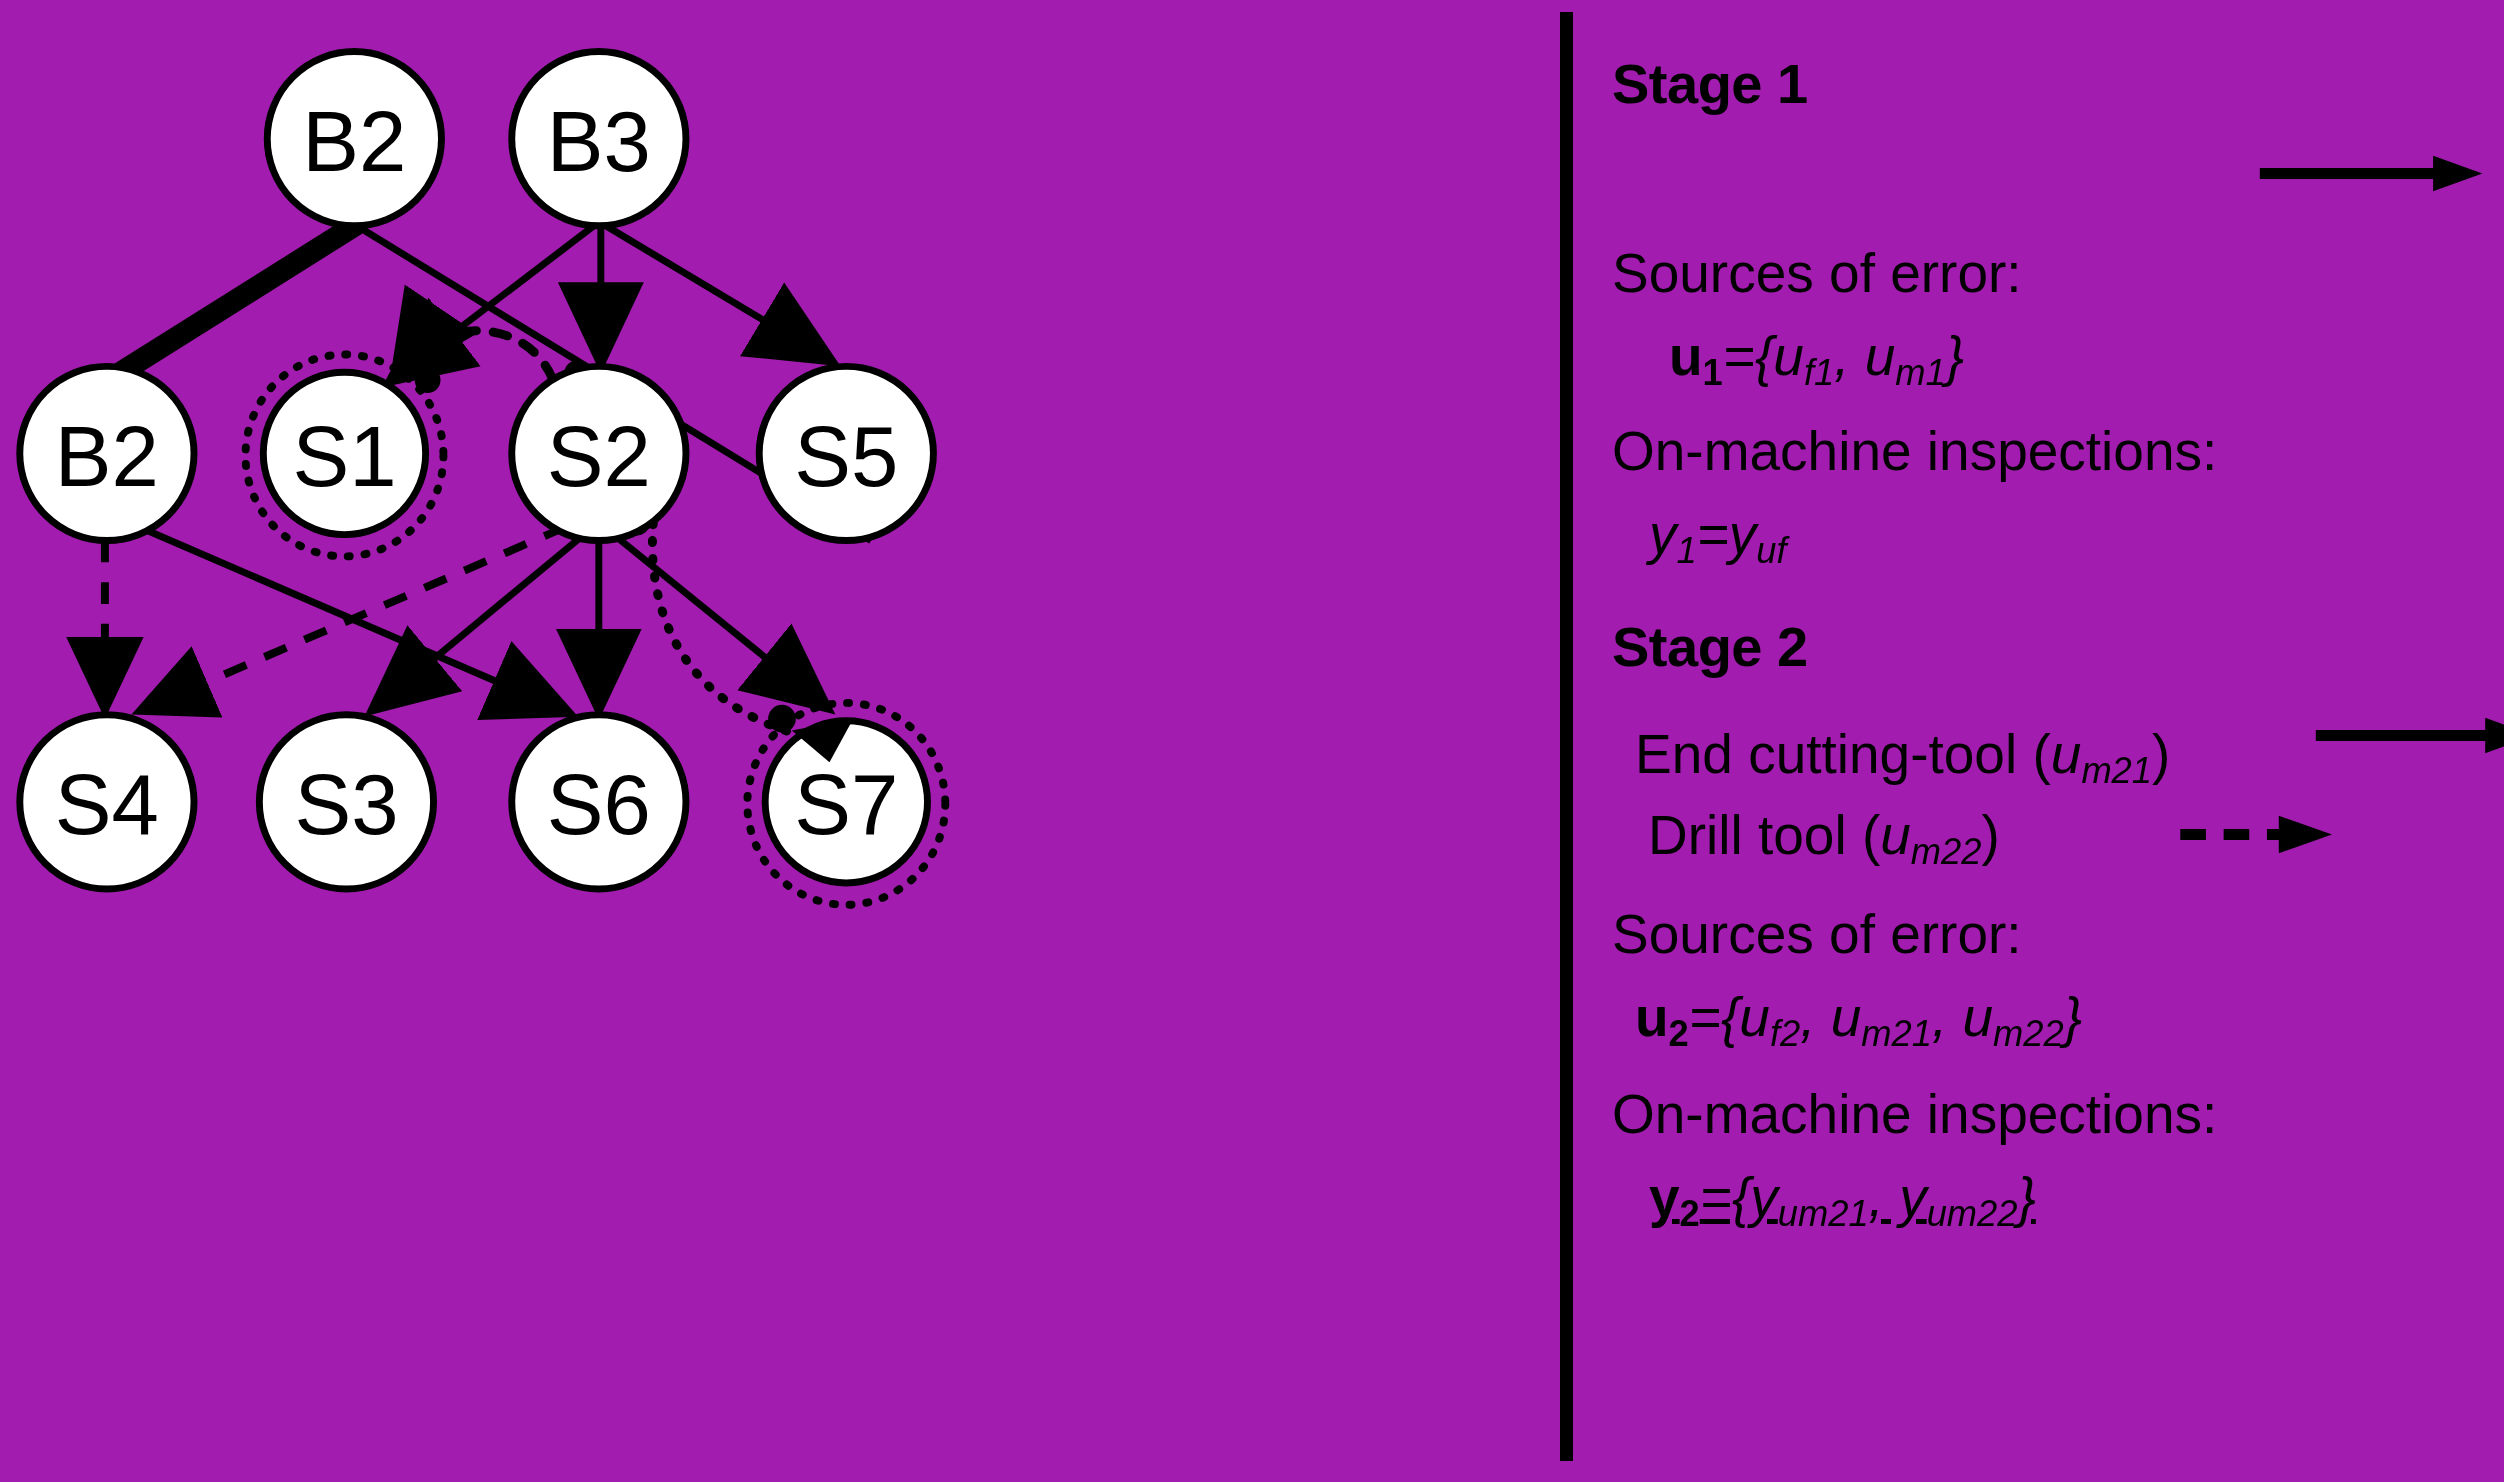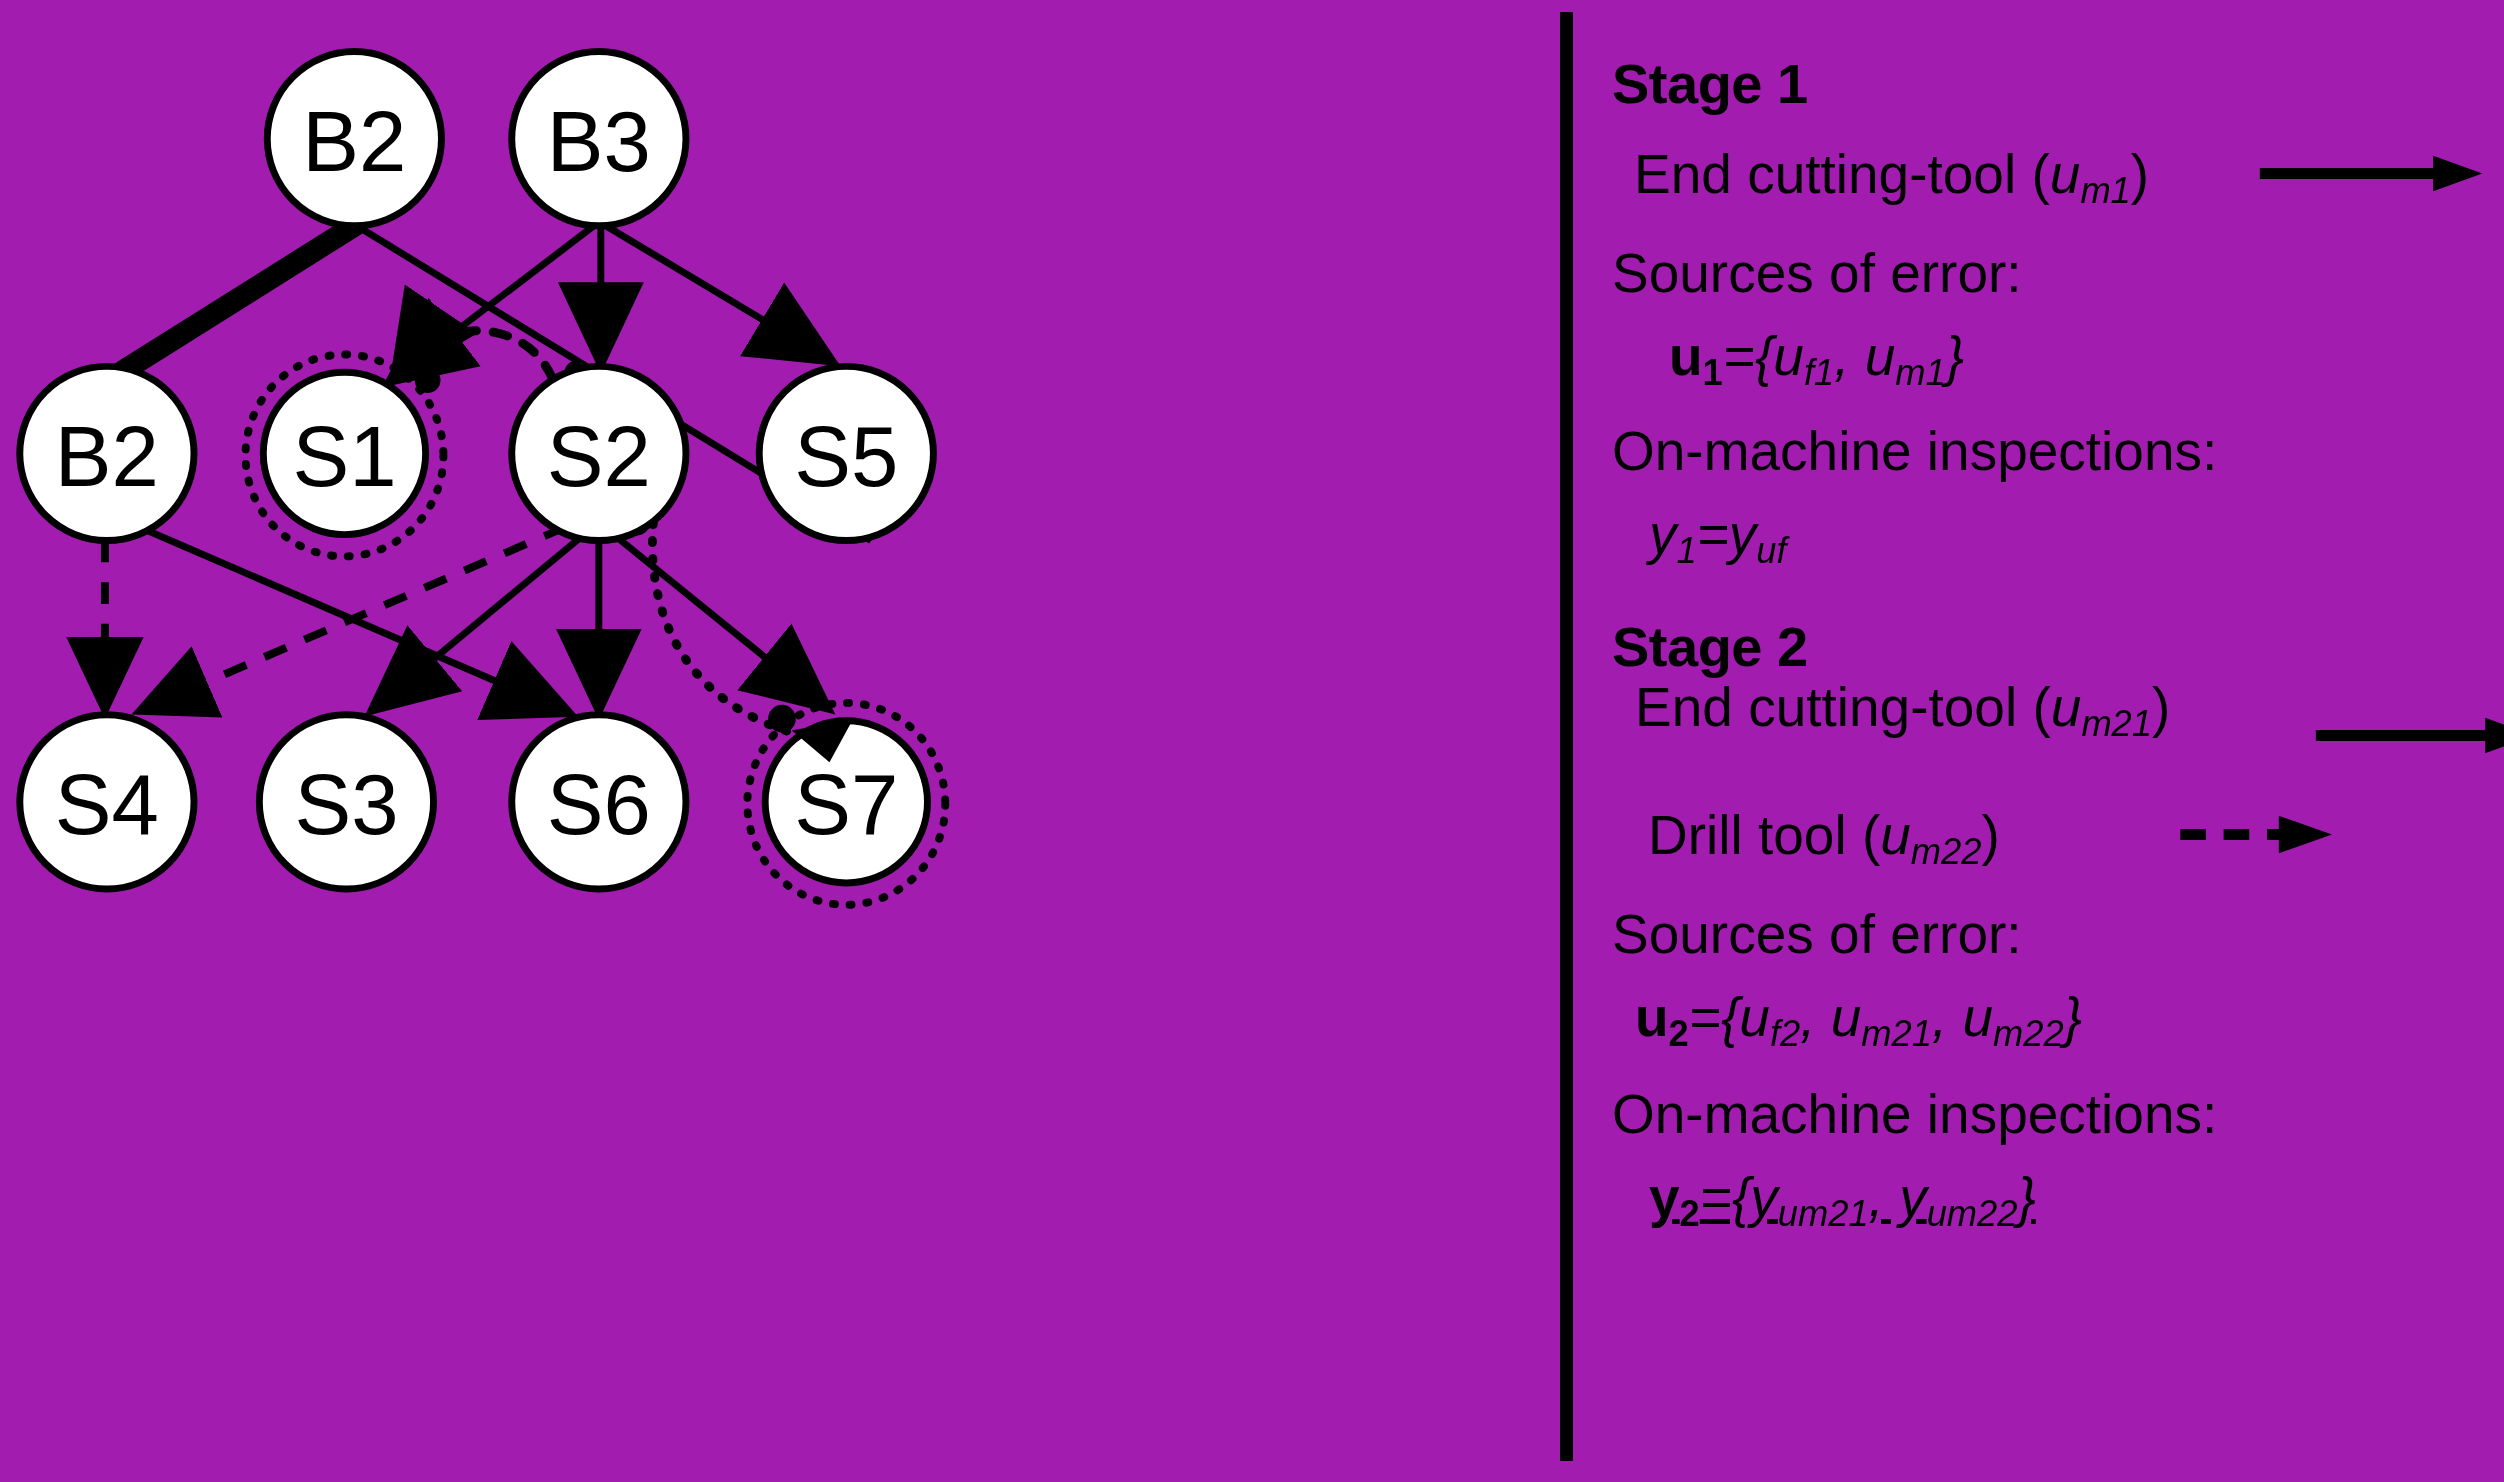--- a/index.html
+++ b/index.html
@@ -213,44 +213,41 @@
       </g>
     </svg>
   </div>
 
   <div id="divider"></div>
 
   <div id="legend-panel">
 
     <div class="stage-title" style="left:28px; top:51px;">Stage 1</div>
 
-    <div class="legend-line" style="left:50px; top:147px;">
-      <span>End cutting-tool (</span><span class="eq">u</span><span class="sub">m1</span><span>)</span>
-    </div>
 
     <svg class="arrow-svg" style="left:675px; top:141px;" width="238" height="65" viewBox="0 0 240 66">
       <line x1="0" y1="33" x2="182" y2="33" stroke="#000" stroke-width="11"></line>
       <path d="M176,15 L226,33 L176,51 z" fill="#000"></path>
     </svg>
 
     <div class="legend-line" style="left:28px; top:246px;">Sources of error:</div>
 
     <div class="legend-line" style="left:65px; top:329px;margin-left:20px;">
       <span class="bold">u</span><span class="subup">1</span><span class="eq">={u</span><span class="sub">f1</span><span class="eq">, u</span><span class="sub">m1</span><span class="eq">}</span>
     </div>
 
     <div class="legend-line" style="left:28px; top:424px;">On-machine inspections:</div>
 
     <div class="legend-line" style="left:65px; top:507px;">
       <span class="eq">y</span><span class="sub">1</span><span class="eq">=y</span><span class="sub">uf</span>
     </div>
 
     <div class="stage-title" style="left:28px; top:614px;">Stage 2</div>
 
-    <div class="legend-line" style="left:51px; top:680px;">
+    <div class="legend-line" style="left:51px; top:727px;">
       <span>End cutting-tool (</span><span class="eq">u</span><span class="sub">m21</span><span>)</span>
     </div>
 
     <svg class="arrow-svg" style="left:731px; top:703px;" width="238" height="65" viewBox="0 0 240 66">
       <line x1="0" y1="33" x2="178" y2="33" stroke="#000" stroke-width="11"></line>
       <path d="M172,15 L222,33 L172,51 z" fill="#000"></path>
     </svg>
 
     <div class="legend-line" style="left:51px; top:808px;margin-left:13px;">
       <span>Drill tool (</span><span class="eq">u</span><span class="sub">m22</span><span>)</span>

